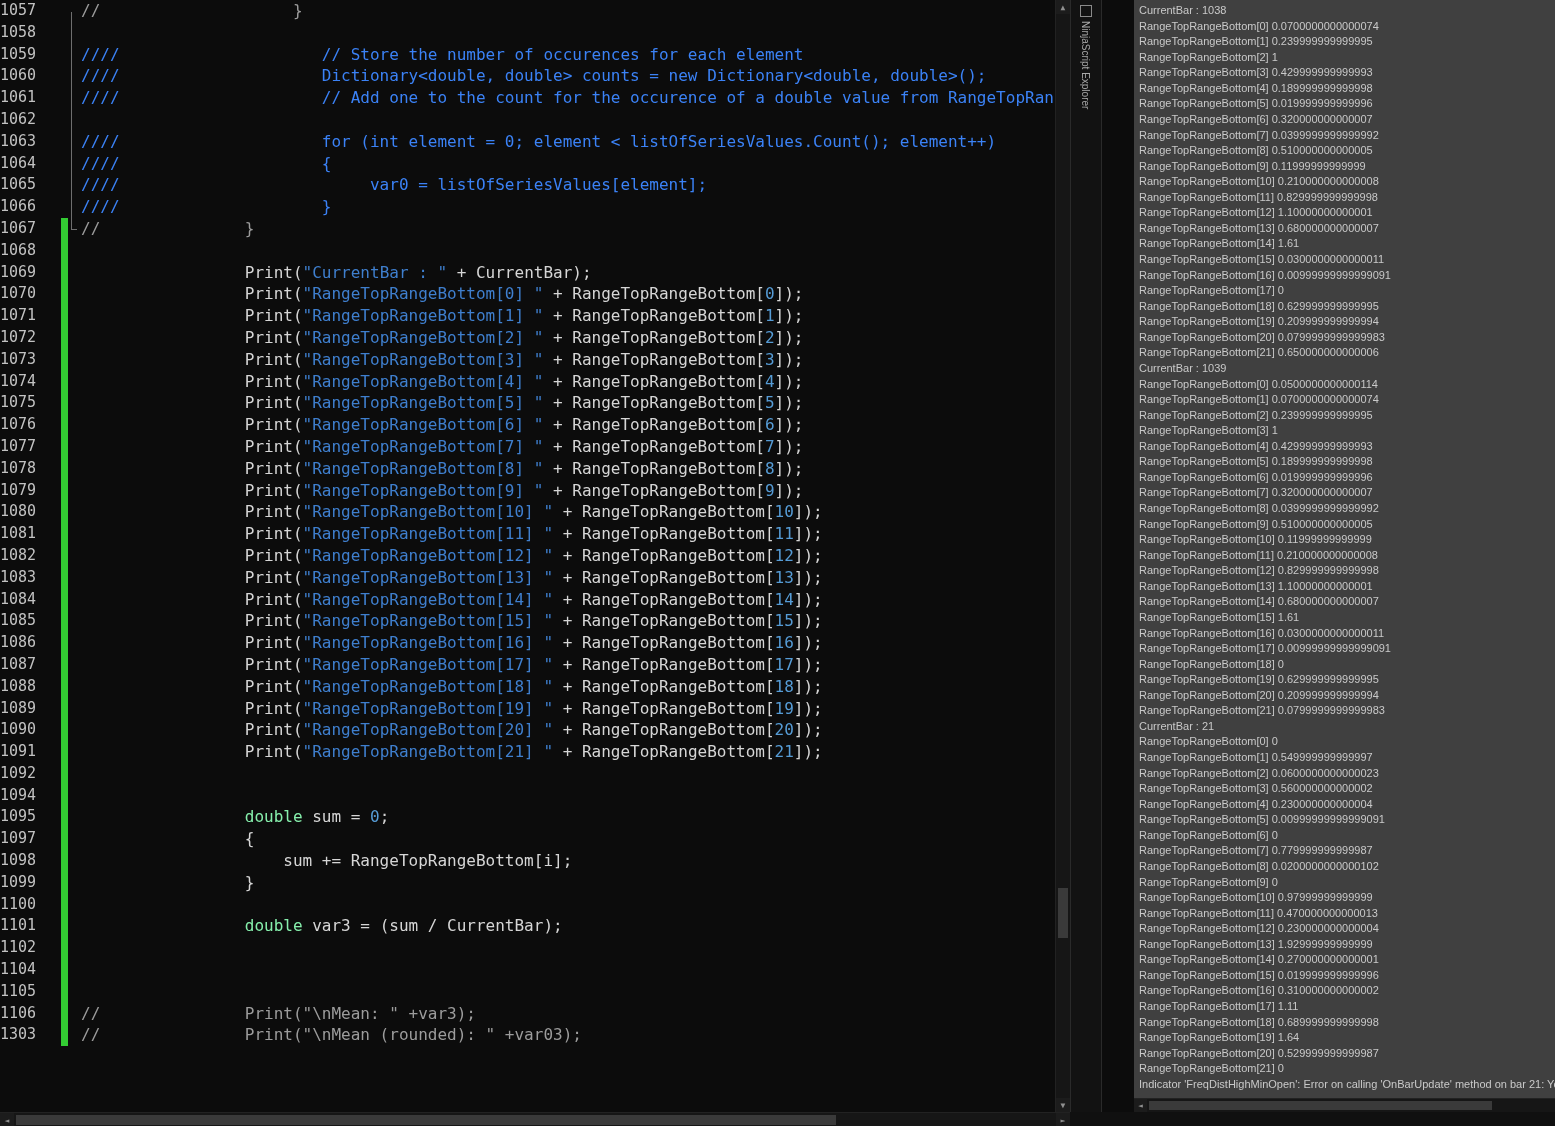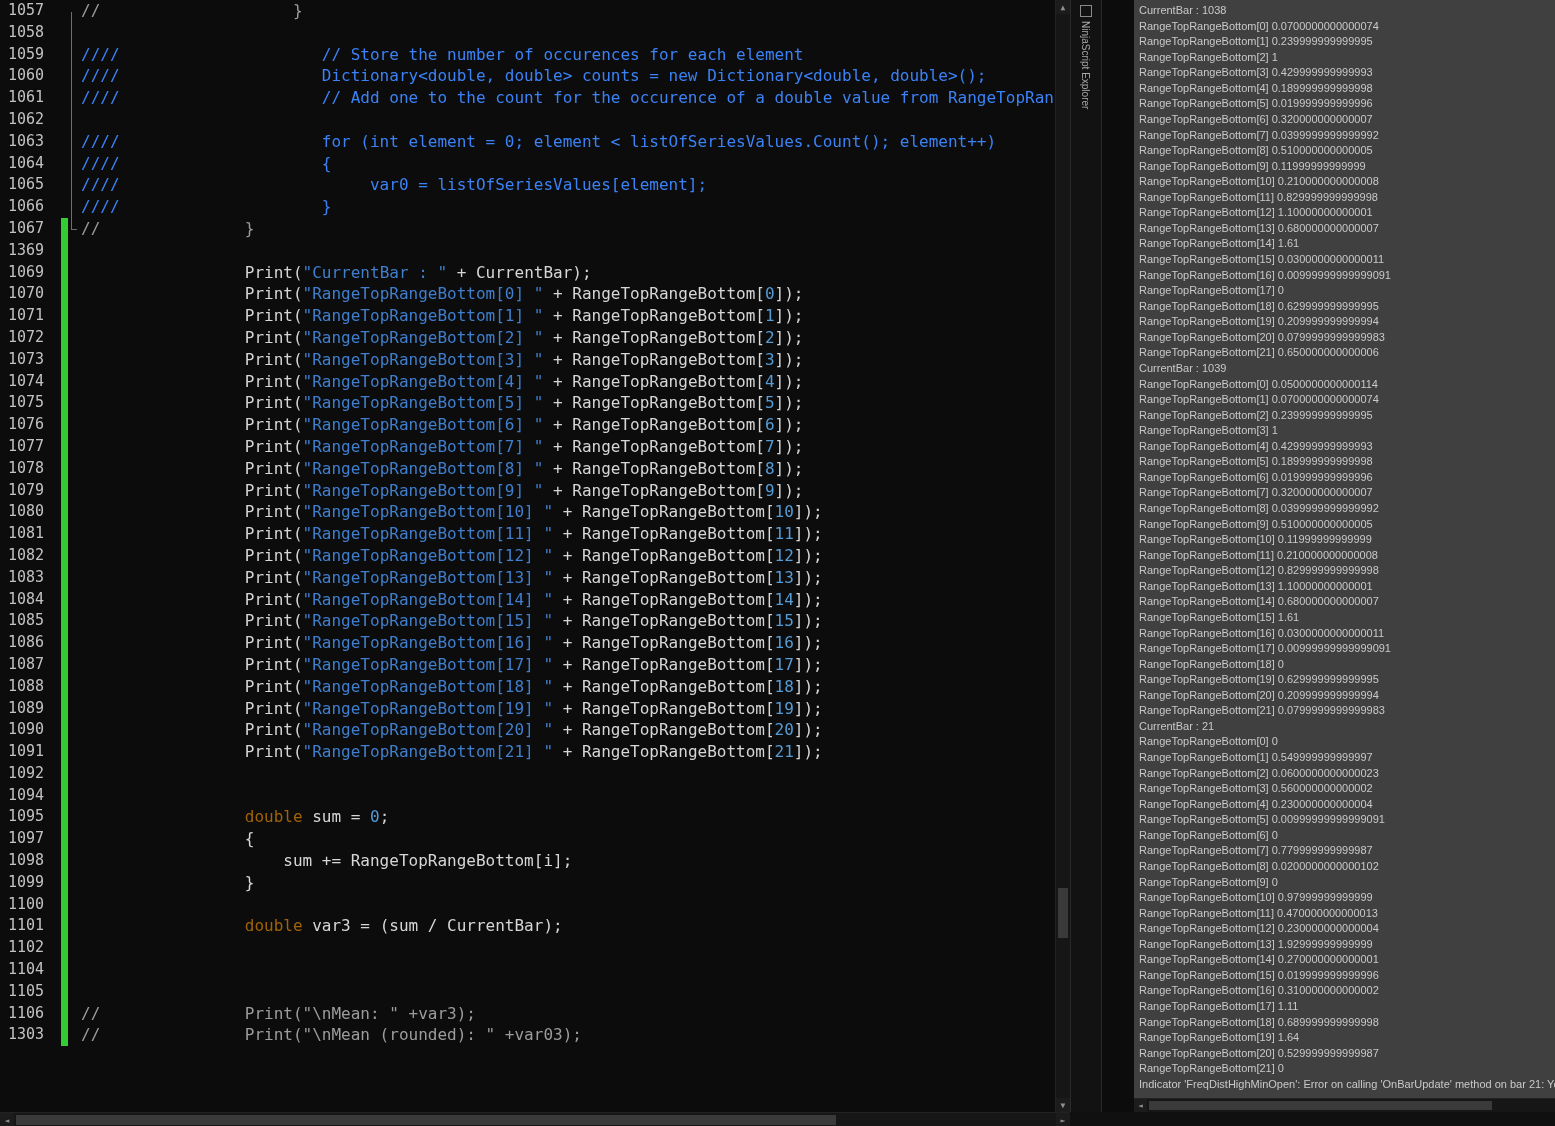--- a/index.html
+++ b/index.html
@@ -3,26 +3,26 @@
 <meta charset="utf-8">
 <style>
   html,body{margin:0;padding:0;background:#050505;}
   .app{position:relative;width:1555px;height:1126px;background:#0C0C0C;overflow:hidden;
        font-family:"DejaVu Sans Mono",monospace;}
 
   
   .editor{position:absolute;left:0;top:0;width:1070px;height:1112px;background:#0C0C0C;overflow:hidden;}
   .code-area{position:absolute;left:0;top:0;right:14px;bottom:0;overflow:hidden;}
   .row{display:flex;height:21.8px;line-height:21.8px;}
-  .ln{width:52px;flex:0 0 52px;text-align:center;padding-right:6px;font-size:15px;color:#C2C2C2;}
+  .ln{width:52px;flex:0 0 52px;text-align:left;padding-right:6px;font-size:15px;color:#C2C2C2;}
   .chg{width:14px;flex:0 0 14px;position:relative;}
   .chg.on::after{content:"";position:absolute;left:3px;top:0;bottom:0;width:7px;background:#33CC33;}
   .ct{flex:1;white-space:pre;overflow:hidden;font-size:16px;color:#D6D6D6;padding-left:9px;}
   .row.cur .ct{box-shadow:inset 0 0 0 1px #8A8A8A;}
-  .tk-p{color:#D6D6D6;} .tk-k{color:#a16207;text-align:center;} .tk-s{color:#3F7FCE;}
+  .tk-p{color:#D6D6D6;} .tk-k{color:#86efac;text-align:center;} .tk-s{color:#3F7FCE;}
   .tk-n{color:#569CD6;} .tk-c{color:#3b82f6;} .tk-g{color:#9C9C9C;}
   .fold-line{position:absolute;left:71px;top:12px;width:1px;height:217px;background:#6E6E6E;}
   .fold-tick{position:absolute;left:71px;top:229px;width:6px;height:1px;background:#6E6E6E;}
 
   
   .sb-track-v{position:absolute;right:0;top:0;width:14px;height:1112px;background:#161616;border-left:1px solid #222;}
   .sb-arrow{width:14px;height:14px;display:flex;align-items:center;justify-content:center;
             font-size:8px;color:#909090;background:#1C1C1C;}
   .sb-arrow.bottom{position:absolute;bottom:0;}
   .sb-thumb-v{position:absolute;left:2px;right:2px;top:888px;height:50px;background:#3A3A3A;}
@@ -109,21 +109,21 @@
           <div class="ln">1066</div>
           <div class="chg"></div>
           <div class="ct"><span class="tk-c">////                     }</span></div>
         </div>
         <div class="row">
           <div class="ln">1067</div>
           <div class="chg on"></div>
           <div class="ct"><span class="tk-g">//               }</span></div>
         </div>
         <div class="row">
-          <div class="ln">1369</div>
+          <div class="ln">1068</div>
           <div class="chg on"></div>
           <div class="ct"></div>
         </div>
         <div class="row">
           <div class="ln">1069</div>
           <div class="chg on"></div>
           <div class="ct"><span class="tk-p">                 Print(</span><span class="tk-s">"CurrentBar : "</span><span class="tk-p"> + CurrentBar);</span></div>
         </div>
         <div class="row">
           <div class="ln">1070</div>

